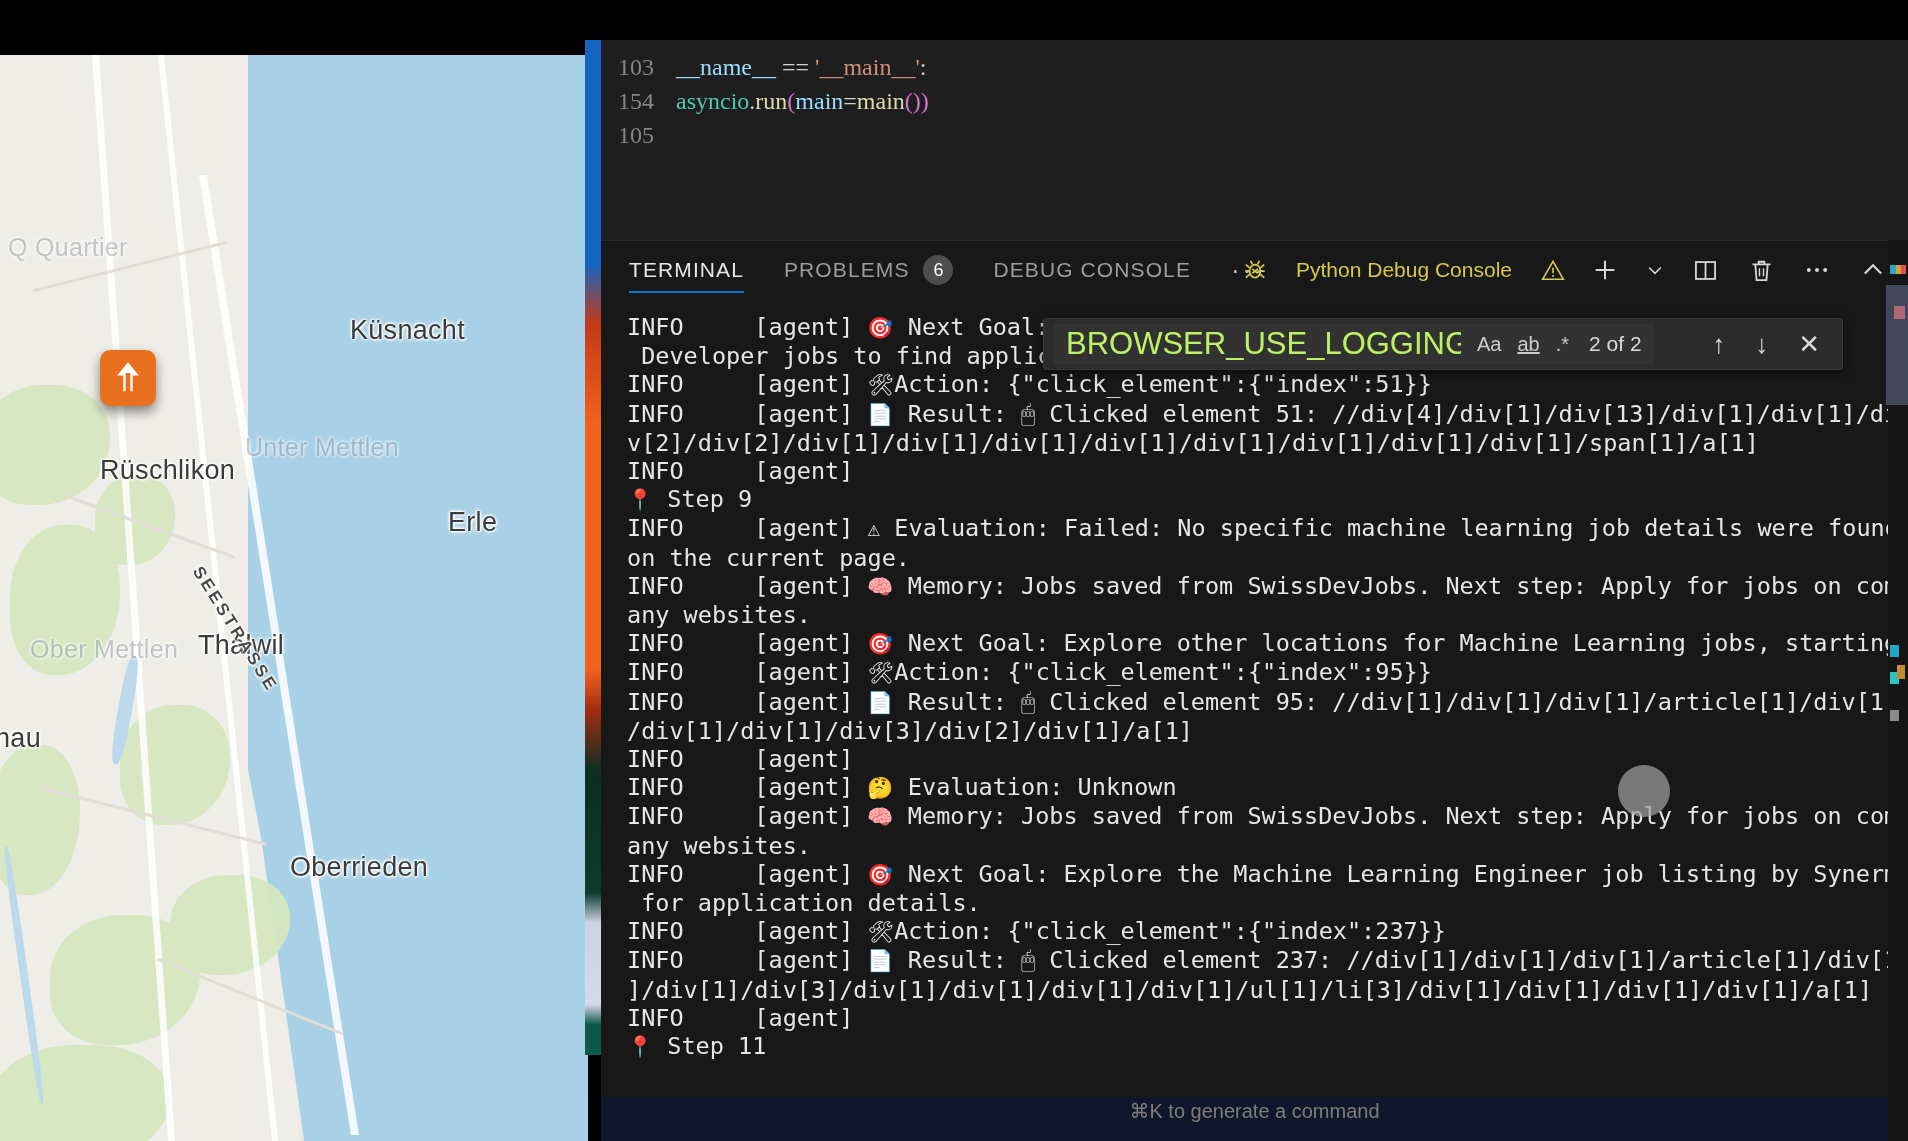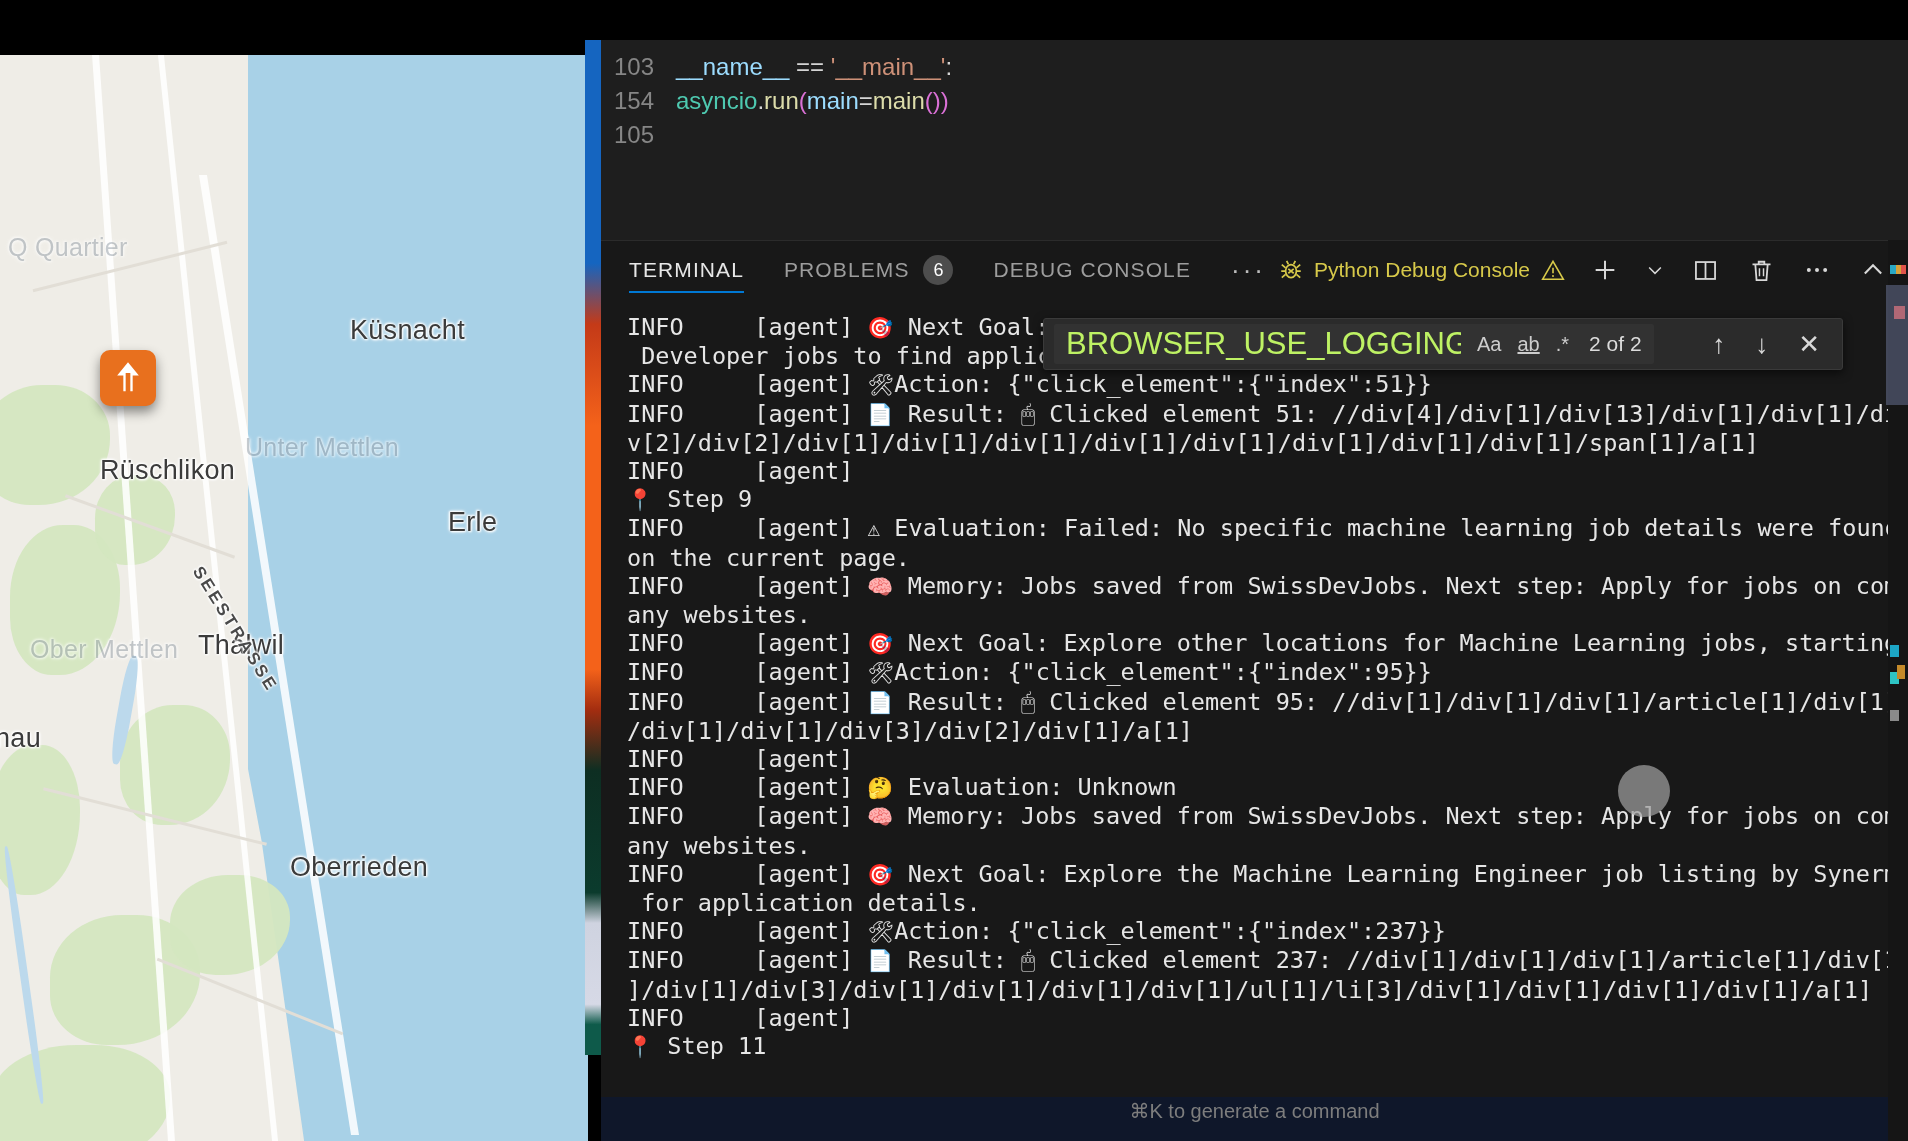--- a/index.html
+++ b/index.html
@@ -82,21 +82,21 @@
   
   #editor {
     position: absolute; left: 601px; top: 40px; right: 0; height: 200px;
     background: #1e1e1e;
   }
   #editor-top-black {
     position: absolute; left: 601px; top: 0; right: 0; height: 40px; background: #000;
   }
   .code-line {
     display: flex; align-items: center; height: 34px;
-    font-family: Liberation Sans, sans-serif; font-size: 24px;
+    font-family: Liberation Serif, serif; font-size: 24px;
   }
   .ln { width: 75px; text-align: right; color: #868686; padding-right: 22px; }
   .tok-var   { color: #9cdcfe; }
   .tok-op    { color: #d4d4d4; }
   .tok-str   { color: #ce9178; }
   .tok-fn    { color: #4ec9b0; }
   .tok-call  { color: #dcdcaa; }
   .tok-paren { color: #da70d6; }
   .tok-plain { color: #d4d4d4; }
   .tok-param { color: #9cdcfe; }
@@ -127,21 +127,21 @@
     border-radius: 15px; background: #4d4d4d; color: #fff;
     font-size: 18px; letter-spacing: 0;
   }
   .ptab-more { color: #bdbdbd; font-size: 26px; letter-spacing: 3px; margin-right: 40px; }
 
   #panel-tabs-right {
     position: absolute; right: 18px; top: 0; height: 58px;
     display: flex; align-items: center; gap: 22px;
   }
   .dbg-console-label {
-    display: flex; align-items: center; gap: 10px;
+    display: flex; align-items: center; gap: 28px;
     color: #d7c94a; font-size: 21px; white-space: nowrap;
   }
   .icon-btn {
     display: flex; align-items: center; justify-content: center;
     color: #cfcfcf; width: 34px; height: 34px;
   }
   .icon-btn svg { display: block; }
 
   
   #find-widget {

